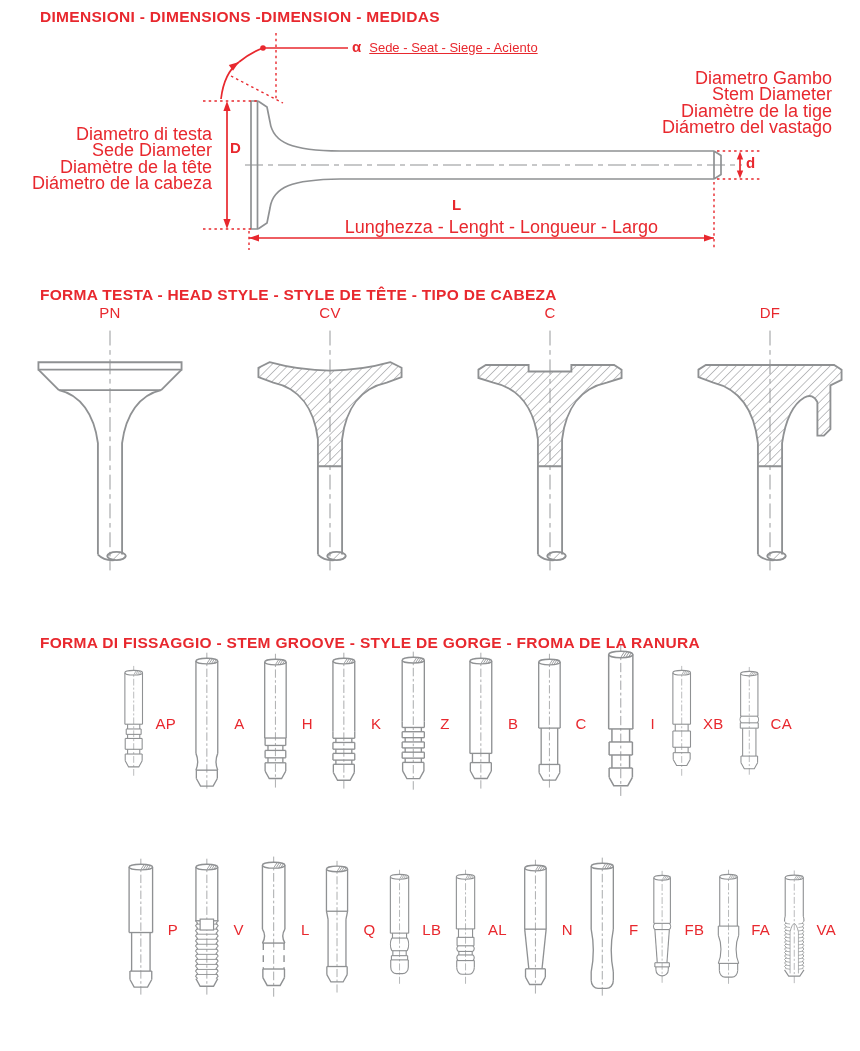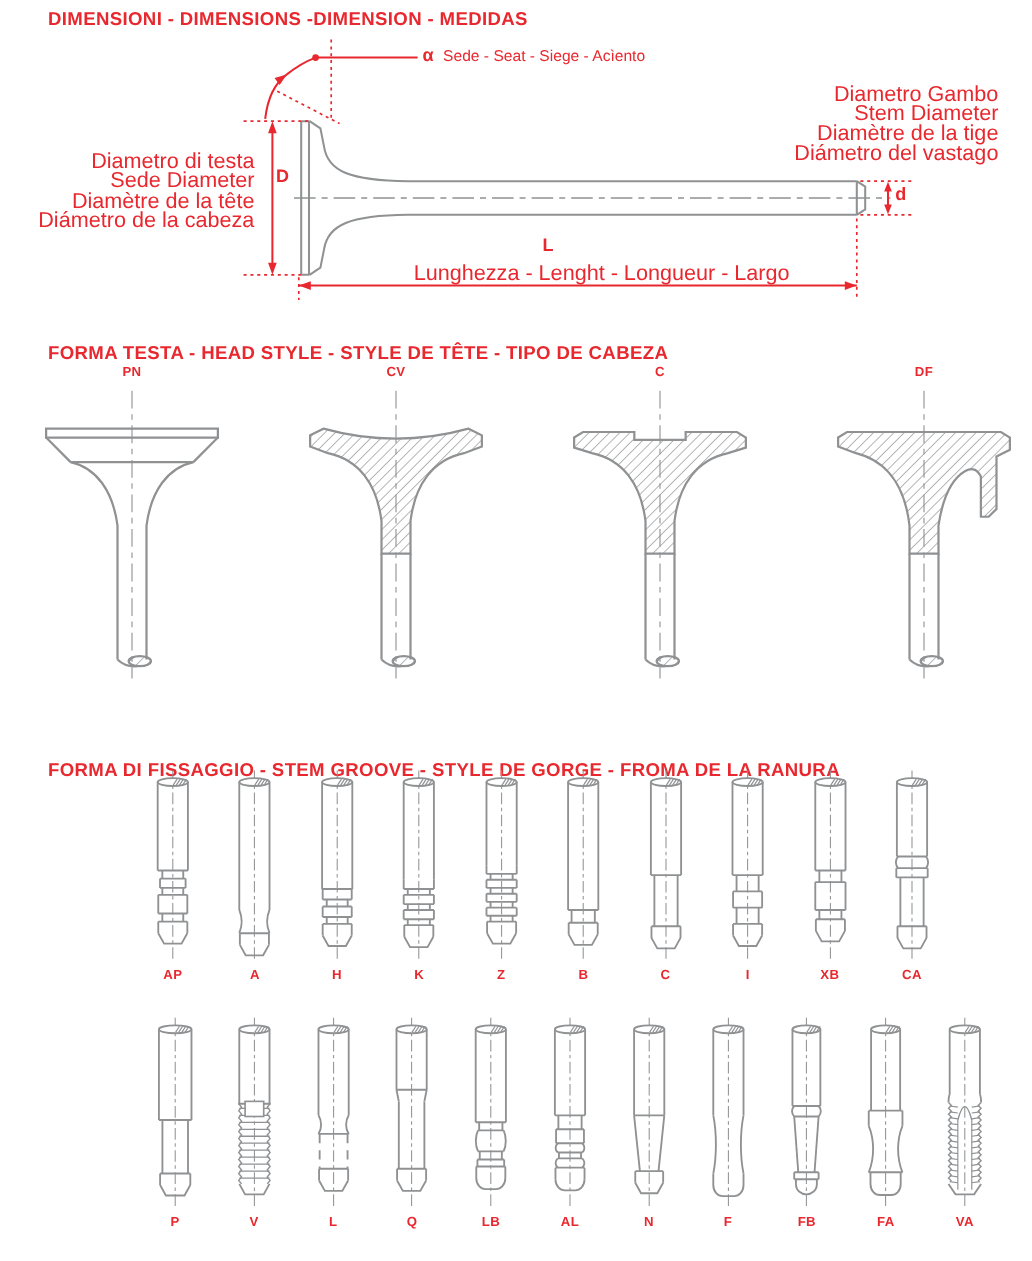--- a/index.html
+++ b/index.html
@@ -16,29 +16,29 @@
   #title-headstyle{top:286px;}
   #title-stemgroove{top:610px;margin-top:24px;}
   .dim-figure{position:absolute;top:0;left:0;width:860px;height:270px;}
   .dim-svg{position:absolute;top:0;left:0;}
   .ann{position:absolute;color:var(--red);font-size:18px;line-height:16.3px;}
   .ann.right{text-align:right;}
   .ann.center{text-align:right;}
   .sym{position:absolute;color:var(--red);font-weight:700;font-size:15px;}
   .alpha-row{position:absolute;left:352px;top:38px;display:flex;gap:8px;align-items:baseline;color:var(--red);}
   .alpha-row .alpha{font-weight:700;font-size:15px;}
-  .alpha-row .seat{font-size:13px;}
-  .fig-label{color:var(--red);font-weight:700;font-size:11px;text-align:center;letter-spacing:.3px;}
+  .alpha-row .seat{font-size:13px;text-decoration:underline;}
+  .fig-label{color:var(--red);font-weight:400;font-size:15px;text-align:center;letter-spacing:.3px;}
   .head-row{position:absolute;top:304px;left:30px;width:820px;display:flex;justify-content:space-between;}
   .head-col{width:160px;display:flex;flex-direction:column;align-items:center;}
   .head-col svg{margin-top:4px;}
   .stem-row{position:absolute;display:flex;justify-content:space-between;}
   #stem-row-1{top:640px;left:112px;width:680px;}
   #stem-row-2{top:846px;left:114px;width:722px;}
-  .stem-col{display:flex;flex-direction:column;align-items:center;width:64px;}
+  .stem-col{display:flex;flex-direction:row;align-items:center;width:64px;}
   .stem-col .fig-label{margin-top:4px;}
   .dot{stroke-dasharray:2.5 3.2;}
 </style>
 </head>
 <body>
 
 <svg width="0" height="0" style="position:absolute" aria-hidden="true">
   <defs>
     <pattern id="hatch" patternUnits="userSpaceOnUse" width="6.5" height="6.5" patternTransform="rotate(45)">
       <line x1="0" y1="0" x2="0" y2="6.5" stroke="#8F9193" stroke-width="1.2"></line>

